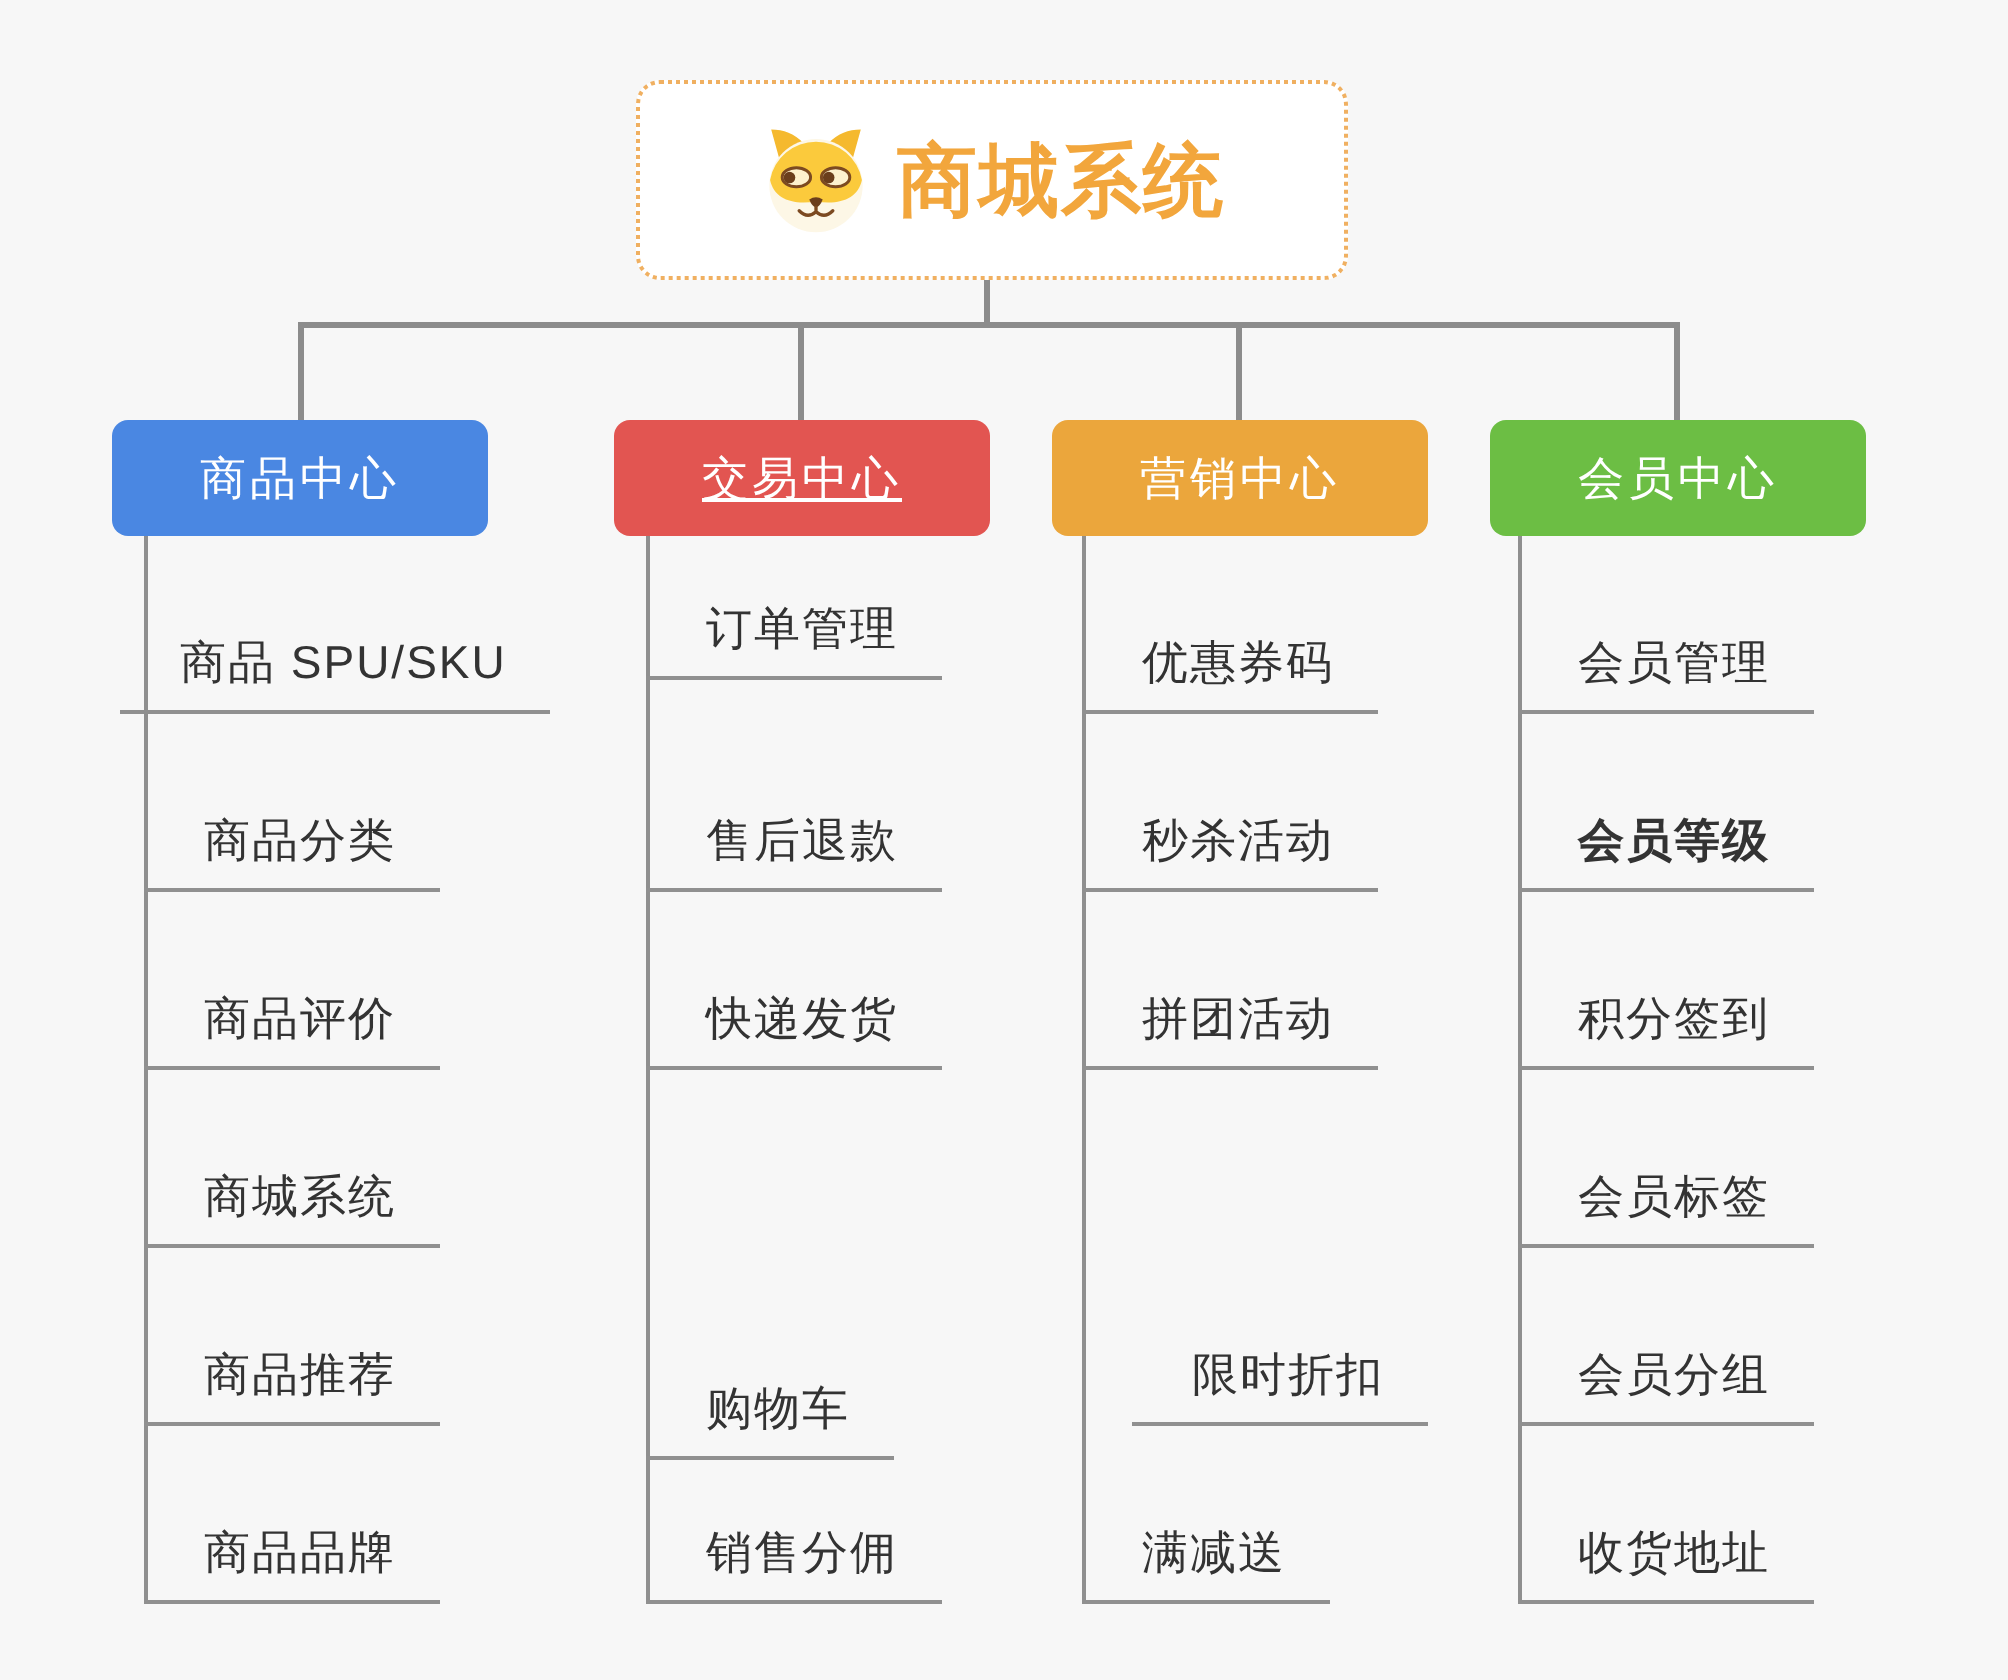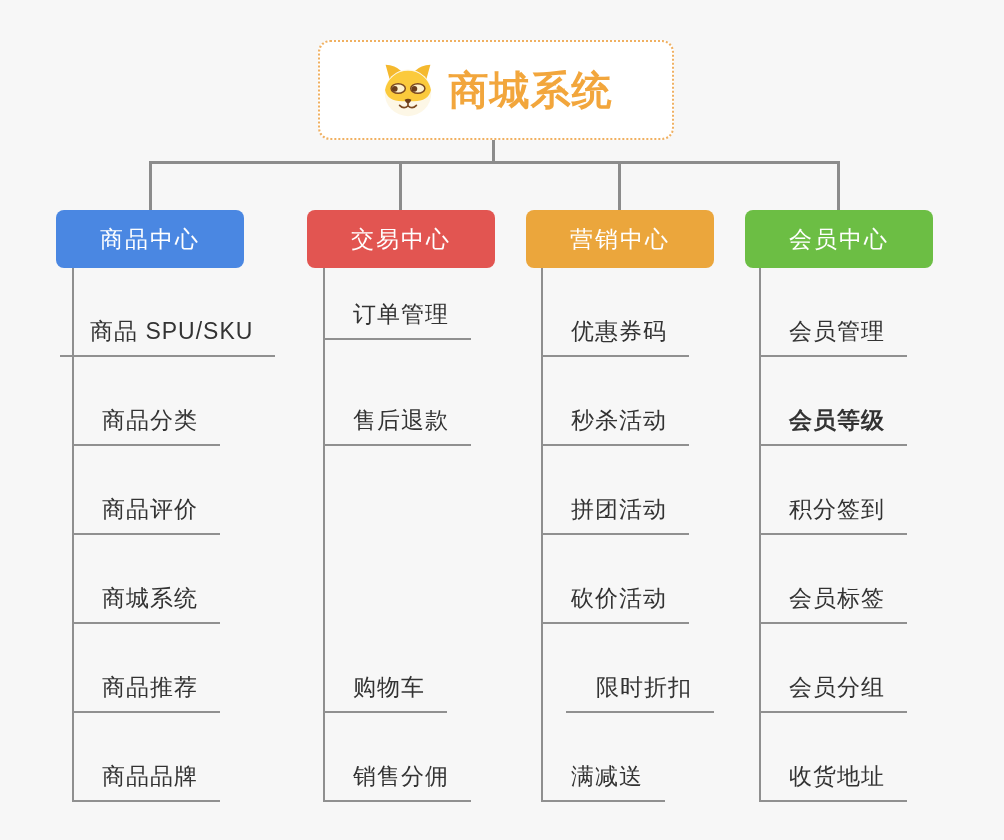--- a/index.html
+++ b/index.html
@@ -97,21 +97,21 @@
   <div class="line v" style="left:492px; top:140px; height:24px;"></div>
   <div class="line h" style="left:149px; top:161px; width:691px;"></div>
   <div class="line v" style="left:149px; top:161px; height:49px;"></div>
   <div class="line v" style="left:399px; top:161px; height:49px;"></div>
   <div class="line v" style="left:618px; top:161px; height:49px;"></div>
   <div class="line v" style="left:837px; top:161px; height:49px;"></div>
 
   <div class="branch-box" style="left: 56px; background: rgb(74, 135, 226);">
     <span>商品中心</span>
   </div>
-  <div class="branch-box" style="left: 307px; background: rgb(226, 85, 81);">
+  <div class="branch-box" style="left: 307px; background: rgb(226, 85, 81); text-decoration: underline;">
     <span>交易中心</span>
   </div>
   <div class="branch-box" style="left: 526px; background: rgb(235, 166, 60);">
     <span>营销中心</span>
   </div>
   <div class="branch-box" style="left: 745px; background: rgb(108, 190, 68);">
     <span>会员中心</span>
   </div>
 
   <div class="col-line" style="left:72px; top:268px; height:534px;"></div>
@@ -121,27 +121,27 @@
 
   <div class="leaf" style="left:60px; top:309px;">商品 SPU/SKU</div>
   <div class="leaf" style="left:72px; top:398px;">商品分类</div>
   <div class="leaf" style="left:72px; top:487px;">商品评价</div>
   <div class="leaf" style="left:72px; top:576px;">商城系统</div>
   <div class="leaf" style="left:72px; top:665px;">商品推荐</div>
   <div class="leaf" style="left:72px; top:754px;">商品品牌</div>
 
   <div class="leaf" style="left:323px; top:292px;">订单管理</div>
   <div class="leaf" style="left:323px; top:398px;">售后退款</div>
-  <div class="leaf" style="left:323px; top:665px;">购物车</div>
+  <div class="leaf" style="left:323px; top:487px;">快递发货</div>
+  <div class="leaf" style="left:323px; top:682px;">购物车</div>
   <div class="leaf" style="left:323px; top:754px;">销售分佣</div>
 
   <div class="leaf" style="left:541px; top:309px;">优惠券码</div>
   <div class="leaf" style="left:541px; top:398px;">秒杀活动</div>
   <div class="leaf" style="left:541px; top:487px;">拼团活动</div>
-  <div class="leaf" style="left:541px; top:576px;">砍价活动</div>
   <div class="leaf" style="left:541px; top:665px;margin-left:25px;">限时折扣</div>
   <div class="leaf" style="left:541px; top:754px;">满减送</div>
 
   <div class="leaf" style="left:759px; top:309px;">会员管理</div>
   <div class="leaf" style="left:759px; top:398px;font-weight:bold;">会员等级</div>
   <div class="leaf" style="left:759px; top:487px;">积分签到</div>
   <div class="leaf" style="left:759px; top:576px;">会员标签</div>
   <div class="leaf" style="left:759px; top:665px;">会员分组</div>
   <div class="leaf" style="left:759px; top:754px;">收货地址</div>
 

